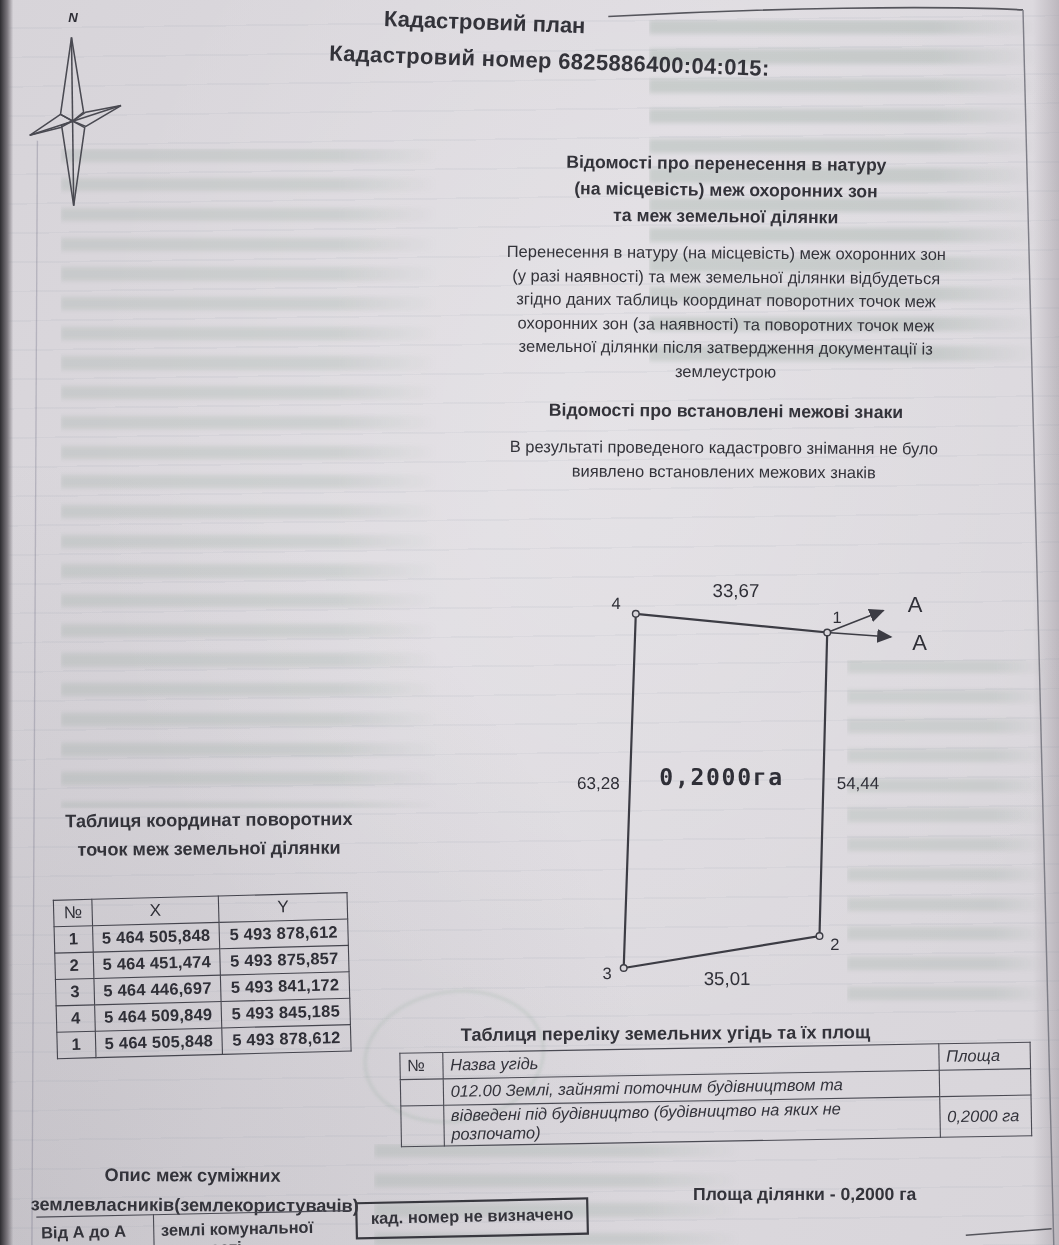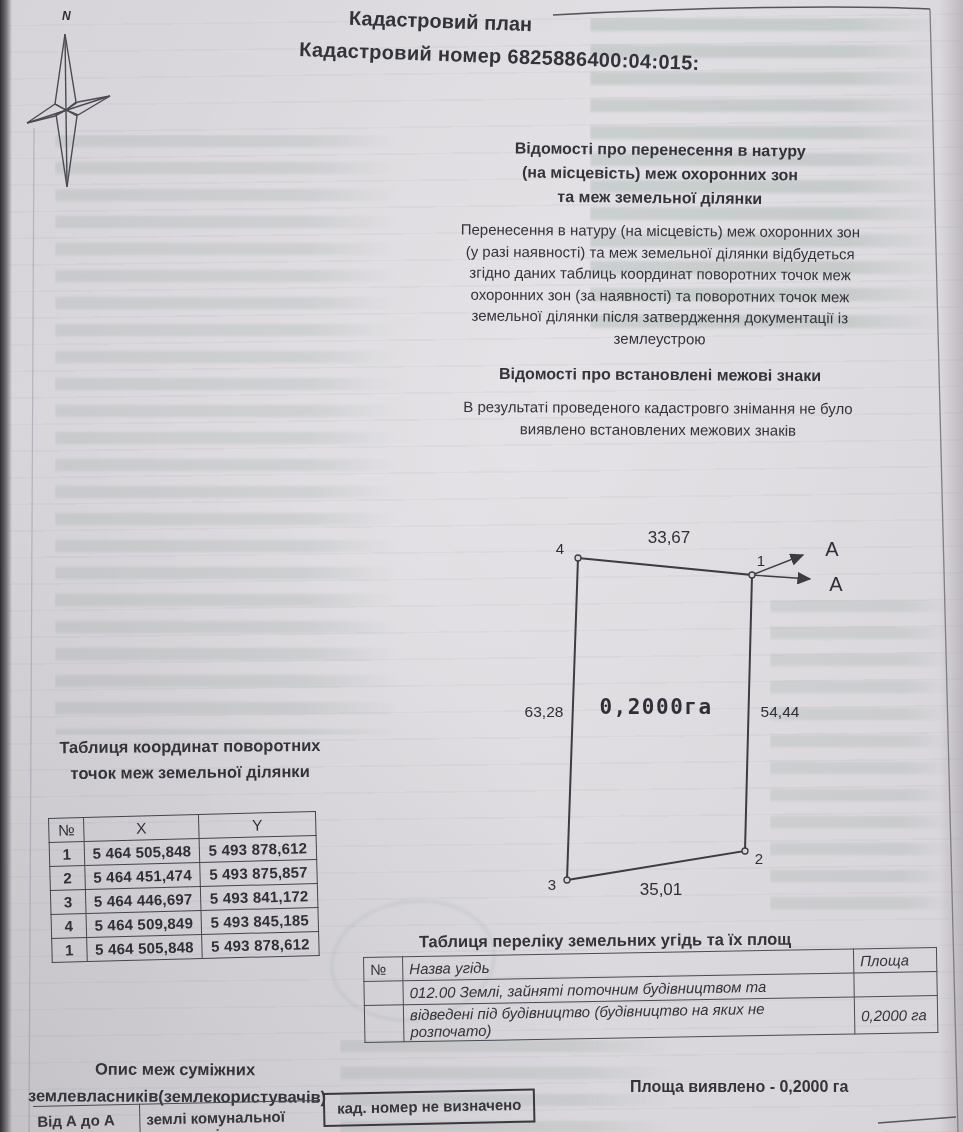--- a/index.html
+++ b/index.html
@@ -216,19 +216,19 @@
     <td class="lu-name">відведені під будівництво (будівництво на яких не розпочато)</td>
     <td class="lu-area">0,2000 га</td>
   </tr>
 </tbody>
   </table>
 
 <div class="abs desc-block doc-text">
   <div>Опис меж суміжних</div>
   <div>землевласників(землекористувачів)</div>
 </div>
-<div class="abs area-total doc-text">Площа виявлено - 0,2000 га</div>
+<div class="abs area-total doc-text">Площа ділянки - 0,2000 га</div>
 
 <div class="abs boundary-row">
   <div class="b-cell1">Від А до А</div>
   <div class="b-cell2">землі комунальної власності</div>
   <div class="b-cell3">кад. номер не визначено</div>
 </div>
 
 </body></html>

